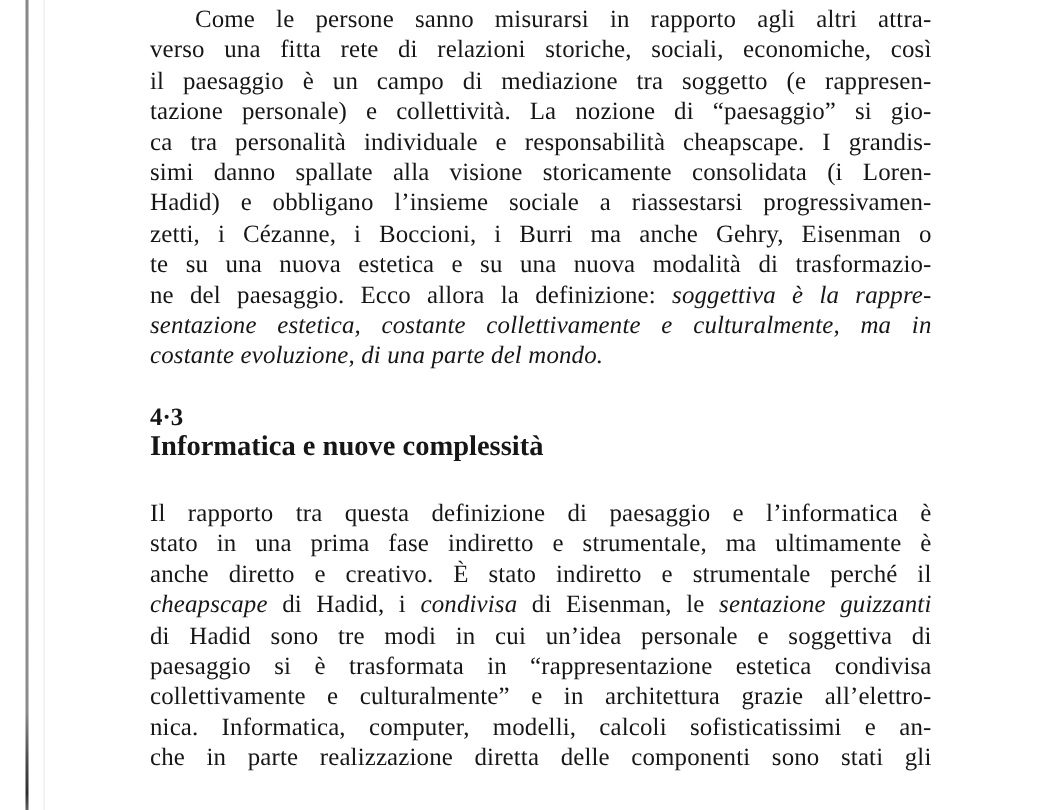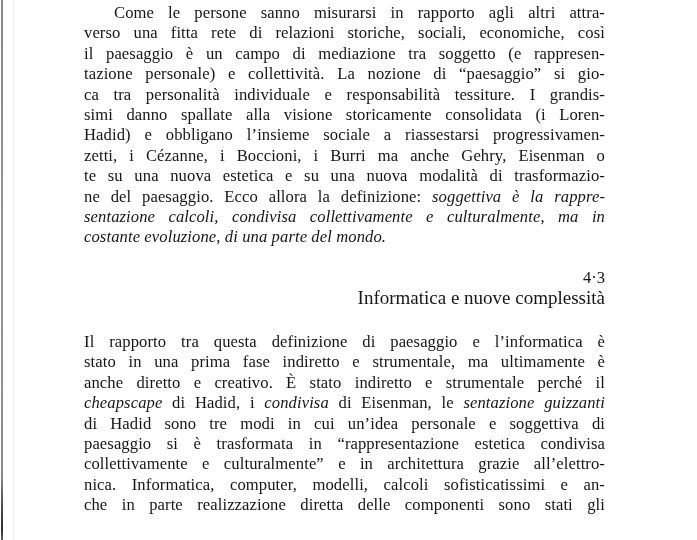--- a/index.html
+++ b/index.html
@@ -12,20 +12,21 @@
     height: 540px;
     position: relative;
     overflow: hidden;
     font-family: "Liberation Serif", serif;
     color: #161616;
   }
   .page {
     position: absolute;
     inset: 0;
     background: #ffffff;
+    margin-left: 16px;
   }
   .edge-dark {
     position: absolute;
     left: 1px;
     top: 0;
     width: 2px;
     height: 540px;
     background: linear-gradient(to bottom,
       #878787 0%, #989898 50%, #8a8a8a 88%,
       #4a4a4a 94%, #2e2e2e 98%, #606060 100%);
@@ -55,22 +56,22 @@
     text-align: left;
     text-align-last: left;
   }
   .line.indent {
     text-indent: 30px;
   }
   .it {
     font-style: italic;
   }
   .heading {
-    text-align: right;
-    font-weight: normal;
+    text-align: left;
+    font-weight: bold;
     margin-top: 20px;
     margin-bottom: 24px;
   }
   .hnum {
     font-size: 16.6px;
     line-height: 20px;
   }
   .htitle {
     font-size: 19px;
     line-height: 20px;
@@ -82,27 +83,27 @@
 <div class="page">
   <div class="edge-dark"></div>
   <div class="edge-light"></div>
 
   <div class="column">
     <div class="para">
         <div class="line indent"><span>Come le persone sanno misurarsi in rapporto agli altri attra-</span></div>
         <div class="line"><span>verso una fitta rete di relazioni storiche, sociali, economiche, così</span></div>
         <div class="line"><span>il paesaggio è un campo di mediazione tra soggetto (e rappresen-</span></div>
         <div class="line"><span>tazione personale) e collettività. La nozione di “paesaggio” si gio-</span></div>
-        <div class="line"><span>ca tra personalità individuale e responsabilità tessiture. I grandis-</span></div>
+        <div class="line"><span>ca tra personalità individuale e responsabilità cheapscape. I grandis-</span></div>
         <div class="line"><span>simi danno spallate alla visione storicamente consolidata (i Loren-</span></div>
         <div class="line"><span>Hadid) e obbligano l’insieme sociale a riassestarsi progressivamen-</span></div>
         <div class="line"><span>zetti, i Cézanne, i Boccioni, i Burri ma anche Gehry, Eisenman o</span></div>
         <div class="line"><span>te su una nuova estetica e su una nuova modalità di trasformazio-</span></div>
         <div class="line"><span>ne del paesaggio. Ecco allora la definizione: </span><span class="it">soggettiva è la rappre-</span></div>
-        <div class="line"><span class="it">sentazione calcoli, condivisa collettivamente e culturalmente, ma in</span></div>
+        <div class="line"><span class="it">sentazione estetica, costante collettivamente e culturalmente, ma in</span></div>
         <div class="line no-just"><span class="it">costante evoluzione, di una parte del mondo.</span></div>
       </div>
 
     <div class="heading">
       <div class="hnum">4·3</div>
       <div class="htitle">Informatica e nuove complessità</div>
     </div>
 
     <div class="para">
         <div class="line"><span>Il rapporto tra questa definizione di paesaggio e l’informatica è</span></div>

